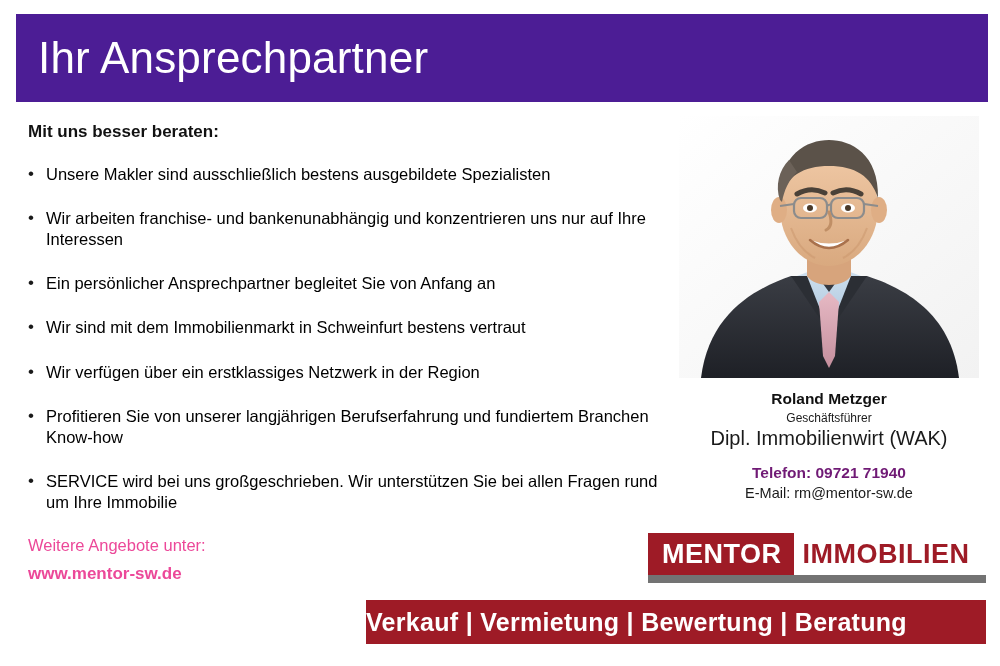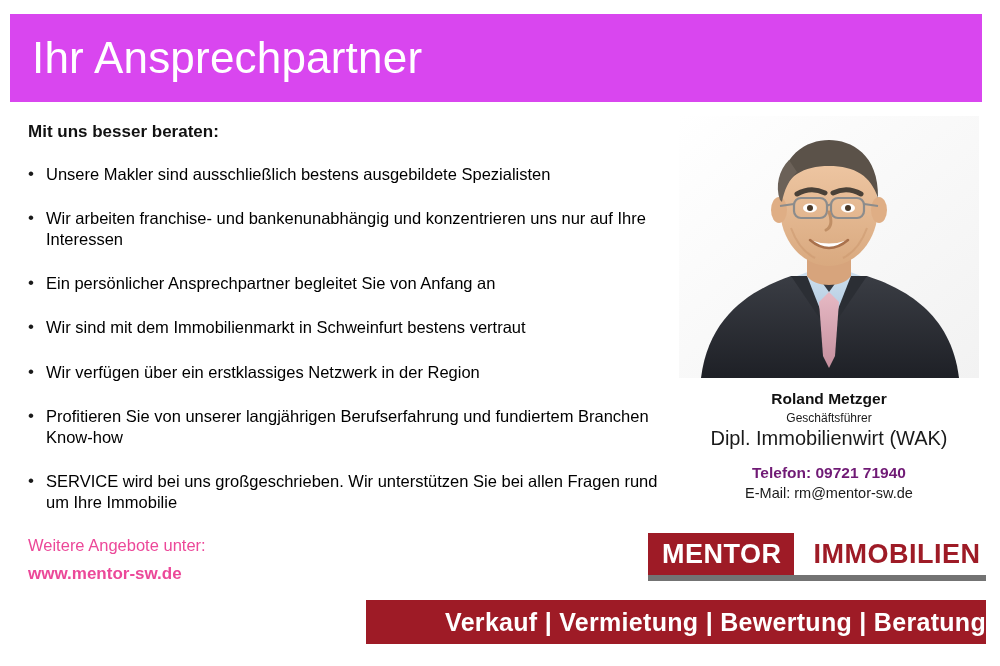--- a/index.html
+++ b/index.html
@@ -18,25 +18,25 @@
   .page {
     position: relative;
     width: 1000px;
     height: 666px;
     background: #ffffff;
   }
 
   
   .header {
     position: absolute;
-    left: 10px;
+    left: 16px;
     top: 14px;
     width: 972px;
     height: 88px;
-    background: #d946ef;
+    background: #4c1d95;
     display: flex;
     align-items: center;
   }
   .header-title {
     color: #ffffff;
     font-size: 44px;
     font-weight: 400;
     letter-spacing: 0.2px;
     padding-left: 22px;
     line-height: 1;
@@ -139,53 +139,53 @@
 
   
   .logo {
     position: absolute;
     left: 648px;
     top: 533px;
     width: 338px;
     height: 42px;
     display: flex;
     align-items: stretch;
-    border-bottom: 6px solid #737373;
+    border-bottom: 8px solid #737373;
   }
   .logo-mentor {
     background: #9e1b26;
     color: #ffffff;
     font-size: 27px;
     font-weight: bold;
     letter-spacing: 0.5px;
     display: flex;
     align-items: center;
     padding: 0 12px 0 14px;
   }
   .logo-immobilien {
     color: #9e1b26;
     font-size: 27px;
     font-weight: bold;
     letter-spacing: 0.5px;
     display: flex;
     align-items: center;
-    padding-left: 20px;
+    padding-left: 9px;
   }
 
   
   .footer {
     position: absolute;
     left: 366px;
     top: 600px;
     width: 620px;
     height: 44px;
     background: #9e1b26;
     display: flex;
     align-items: center;
-    justify-content: flex-end;
+    justify-content: flex-start;
   }
   .footer-text {
     color: #ffffff;
     font-size: 25px;
     font-weight: bold;
     letter-spacing: 0.3px;
   }
 </style>
 </head>
 <body>

